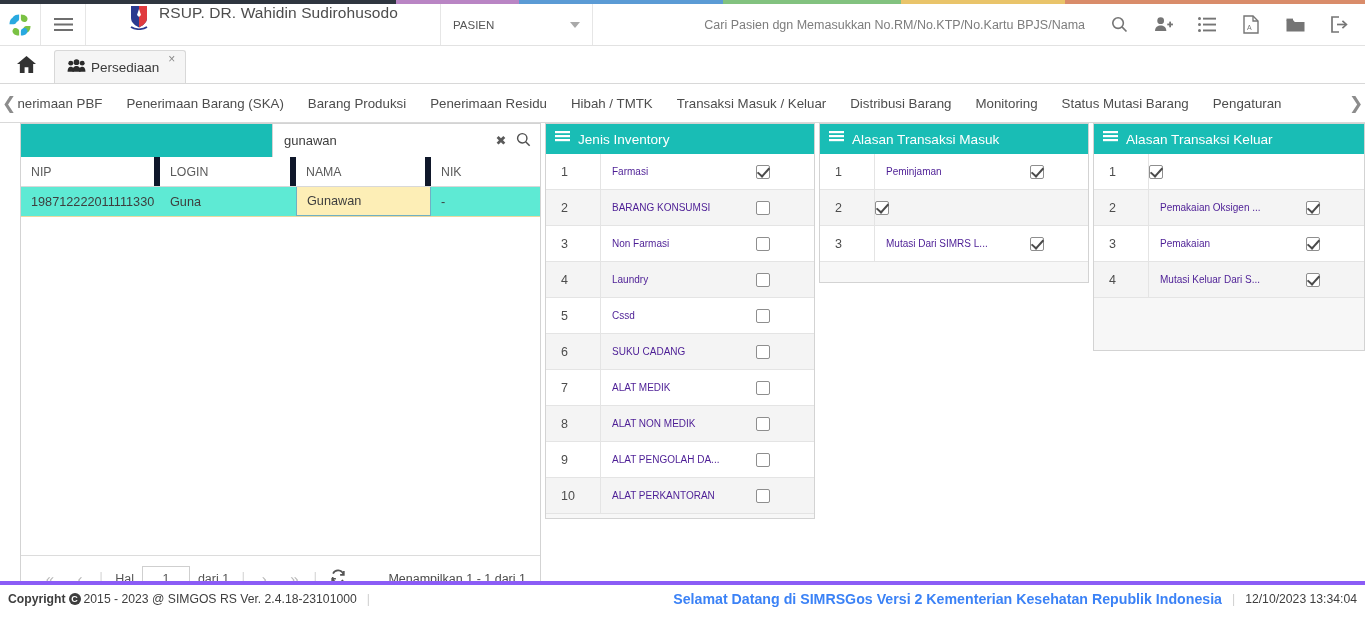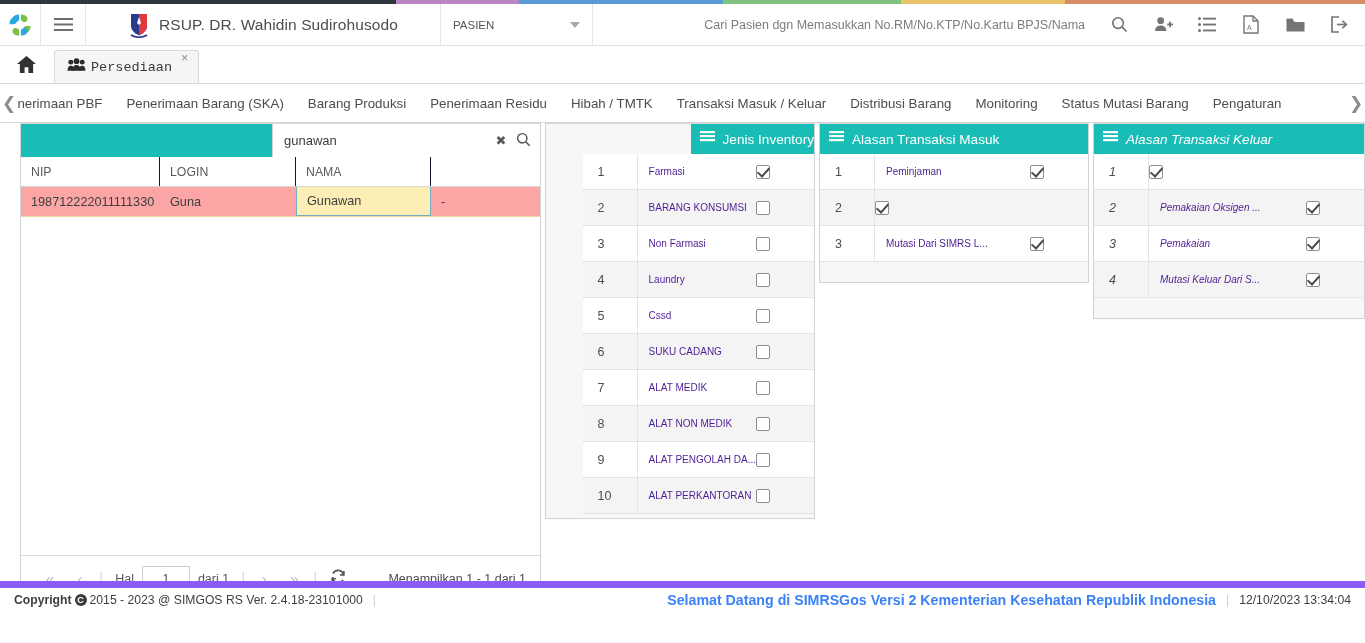--- a/index.html
+++ b/index.html
@@ -27,21 +27,21 @@
     width: 41px; display: flex; align-items: center; justify-content: center;
     border-right: 1px solid #e6e6e6;
   }
   #burger-cell {
     width: 45px; display: flex; align-items: center; justify-content: center;
     border-right: 1px solid #e6e6e6;
     color: #777; font-size: 19px; cursor: pointer;
   }
   #brand-cell {
     flex: 0 0 355px;
-    display: flex; align-items: center; justify-content: center; gap: 9px;
+    display: flex; align-items: flex-start; justify-content: center; gap: 9px;
     border-right: 1px solid #e6e6e6;
   }
   #brand-text { font-size: 15.5px; color: #4d4d4d; letter-spacing: .1px; }
   #module-cell {
     flex: 0 0 152px;
     display: flex; align-items: center; padding: 0 12px;
     border-right: 1px solid #e6e6e6;
     font-size: 11.5px; color: #555; justify-content: space-between;
     cursor: pointer;
   }
@@ -67,21 +67,20 @@
     justify-content: center; cursor: pointer; color: #777;
   }
 
   
   #tabstrip {
     height: 38px; width: 100%;
     display: flex; align-items: flex-end;
     background: #ffffff;
     border-bottom: 1px solid #d8d8d8;
     padding-left: 6px;
-    font-family: Liberation Mono, monospace;
   }
   #home-tab {
     width: 40px; height: 37px; display: flex; align-items: center;
     justify-content: center; cursor: pointer; color: #333;
   }
   .doc-tab {
     height: 33px; display: flex; align-items: center; gap: 5px;
     padding: 0 10px 0 12px;
     background: #f5f5f5;
     border: 1px solid #d8d8d8; border-bottom: none;
@@ -149,31 +148,31 @@
   #searchbox .sb-ico {
     width: 22px; text-align: center; color: #5a5a5a; cursor: pointer;
     font-size: 13px;
   }
   #grid-head {
     display: flex; height: 30px; flex: 0 0 30px;
     border-bottom: 1px solid #d8d8d8; background: #ffffff;
   }
   #grid-head .gh {
     font-size: 12.3px; color: #5a5a5a; display: flex; align-items: center;
-    padding-left: 10px; border-right: 1px solid #0f172a;
+    padding-left: 10px; border-right: 6px solid #0f172a;
     cursor: pointer;
   }
   .col-nip   { flex: 0 0 139px; }
   .col-login { flex: 0 0 136px; }
   .col-nama  { flex: 0 0 135px; }
   .col-nik   { flex: 1 1 auto;  border-right: none !important; }
 
   #grid-body { flex: 1 1 auto; overflow: hidden; background: #fff; }
   .grid-row {
-    display: flex; height: 30px; background: #fca5a5;
+    display: flex; height: 30px; background: #5eead4;
     border-bottom: 1px solid #ecd9a0; cursor: pointer;
   }
   .grid-row .gc {
     font-size: 12.7px; color: #3e3e3e; display: flex; align-items: center;
     padding-left: 10px;
   }
   .grid-row .gc.sel {
     border: 1px solid #6fb0c4; background: #fdeeb6;
     margin: -1px 0; height: 30px;
   }
@@ -227,29 +226,29 @@
     width: 14px; height: 14px; border: 1px solid #8e8e8e; border-radius: 2px;
     background: #fff; display: block; position: relative;
   }
   .cbox.checked::after {
     content: ""; position: absolute; left: 3px; top: -1px;
     width: 5px; height: 10px; border: solid #4a4a4a;
     border-width: 0 2px 2px 0; transform: rotate(42deg);
   }
   .lp-tail { background: #f7f7f7; flex: 1 1 auto; }
 
-  .w-inv { width: 270px; align-items: flex-end; }
+  .w-inv { width: 270px; }
   .w-in  { width: 270px; }
   .w-out { width: 272px; }
 
   
   #footer {
     position: absolute; left: 0; bottom: 0; width: 100%; height: 31px;
-    background: #ffffff; border-top: 7px solid #8b5cf6;
-    display: flex; align-items: center; padding: 0 14px;
+    background: #ffffff; border-top: 4px solid #8b5cf6;
+    display: flex; align-items: center; padding: 0 8px;
     font-size: 12.2px; color: #3e3e3e;
   }
   #footer .divider { color: #cfcfcf; margin: 0 10px; }
   #welcome {
     margin-left: auto; color: #3b82f6; font-weight: bold; font-size: 14.2px;
   }
   #stamp { font-size: 12.2px; color: #3e3e3e; }
   .copy-c {
     display: inline-flex; align-items: center; justify-content: center;
     width: 12px; height: 12px; border-radius: 50%;
@@ -413,20 +412,21 @@
               <line x1="11.6" y1="11.6" x2="16.4" y2="16.4" stroke="#4f4f4f" stroke-width="1.8"></line>
             </svg>
         </span>
       </div>
     </div>
 
     <div id="grid-head">
       <div class="gh col-nip">NIP</div>
       <div class="gh col-login">LOGIN</div>
       <div class="gh col-nama">NAMA</div>
+      <div class="gh col-nik">NIK</div>
     </div>
 
     <div id="grid-body">
         <div class="grid-row">
           <div class="gc col-nip">198712222011111330</div>
           <div class="gc col-login">Guna</div>
           <div class="gc col-nama sel">Gunawan</div>
           <div class="gc col-nik">-</div>
         </div>
       </div>
@@ -564,21 +564,21 @@
           <div class="lp-row">
             <div class="lp-num">3</div>
             <div class="lp-label">Mutasi Dari SIMRS L...</div>
             <div class="lp-chk">
               <span class="cbox checked"></span>
             </div>
           </div>
         </div>
         <div class="lp-tail"></div>
       </div>
-      <div class="lp w-out" style="height: 196px; font-style: italic;">
+      <div class="lp w-out" style="height: 228px;">
         <div class="lp-head">
           <span><svg width="15" height="13" viewBox="0 0 15 13">
               <rect x="0" y="0" width="15" height="2.2" fill="#ffffff"></rect>
               <rect x="0" y="4" width="15" height="2.2" fill="#ffffff"></rect>
               <rect x="0" y="8" width="15" height="2.2" fill="#ffffff"></rect>
             </svg></span>
           <span>Alasan Transaksi Keluar</span>
         </div>
         <div class="lp-rows">
           <div class="lp-row">

